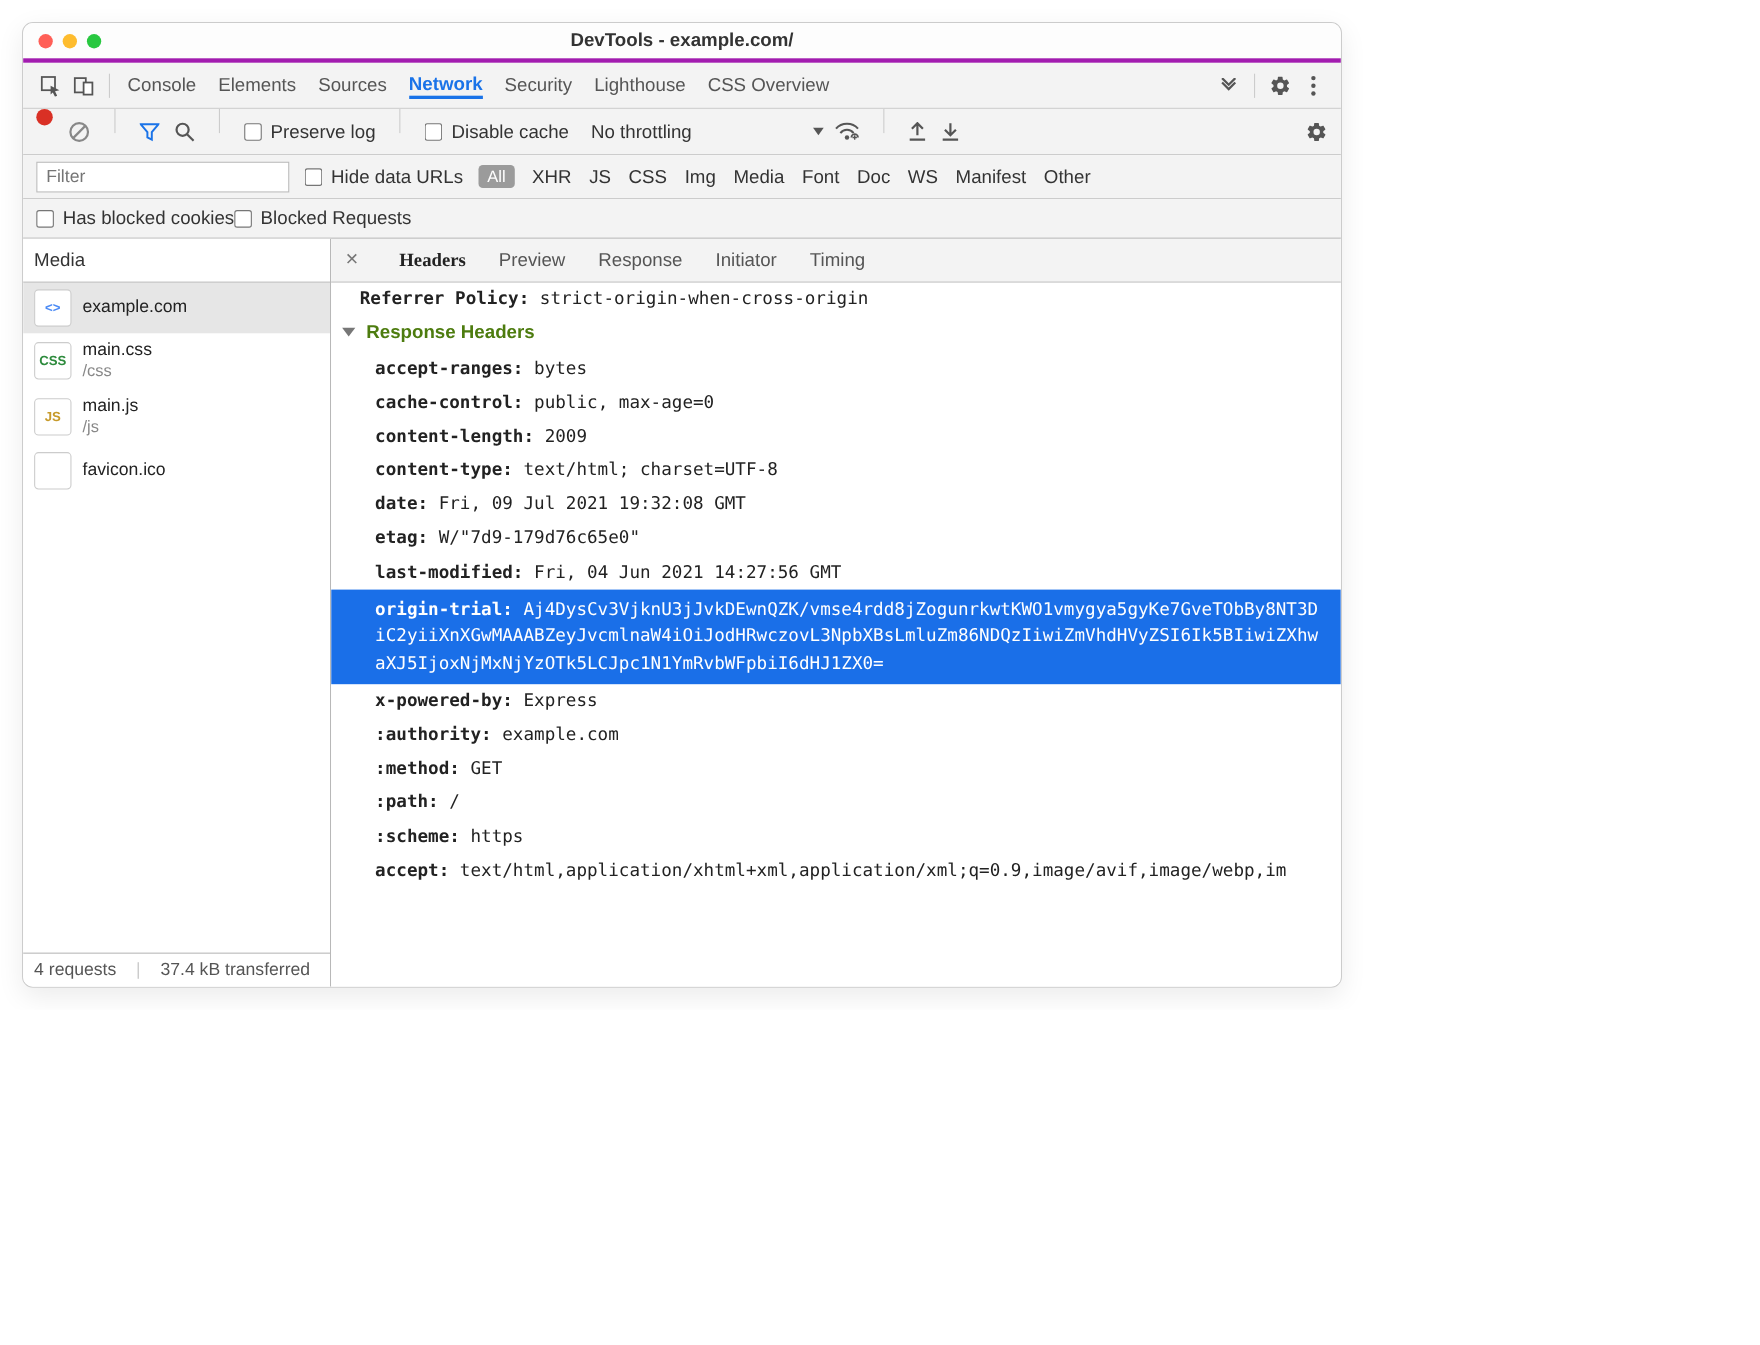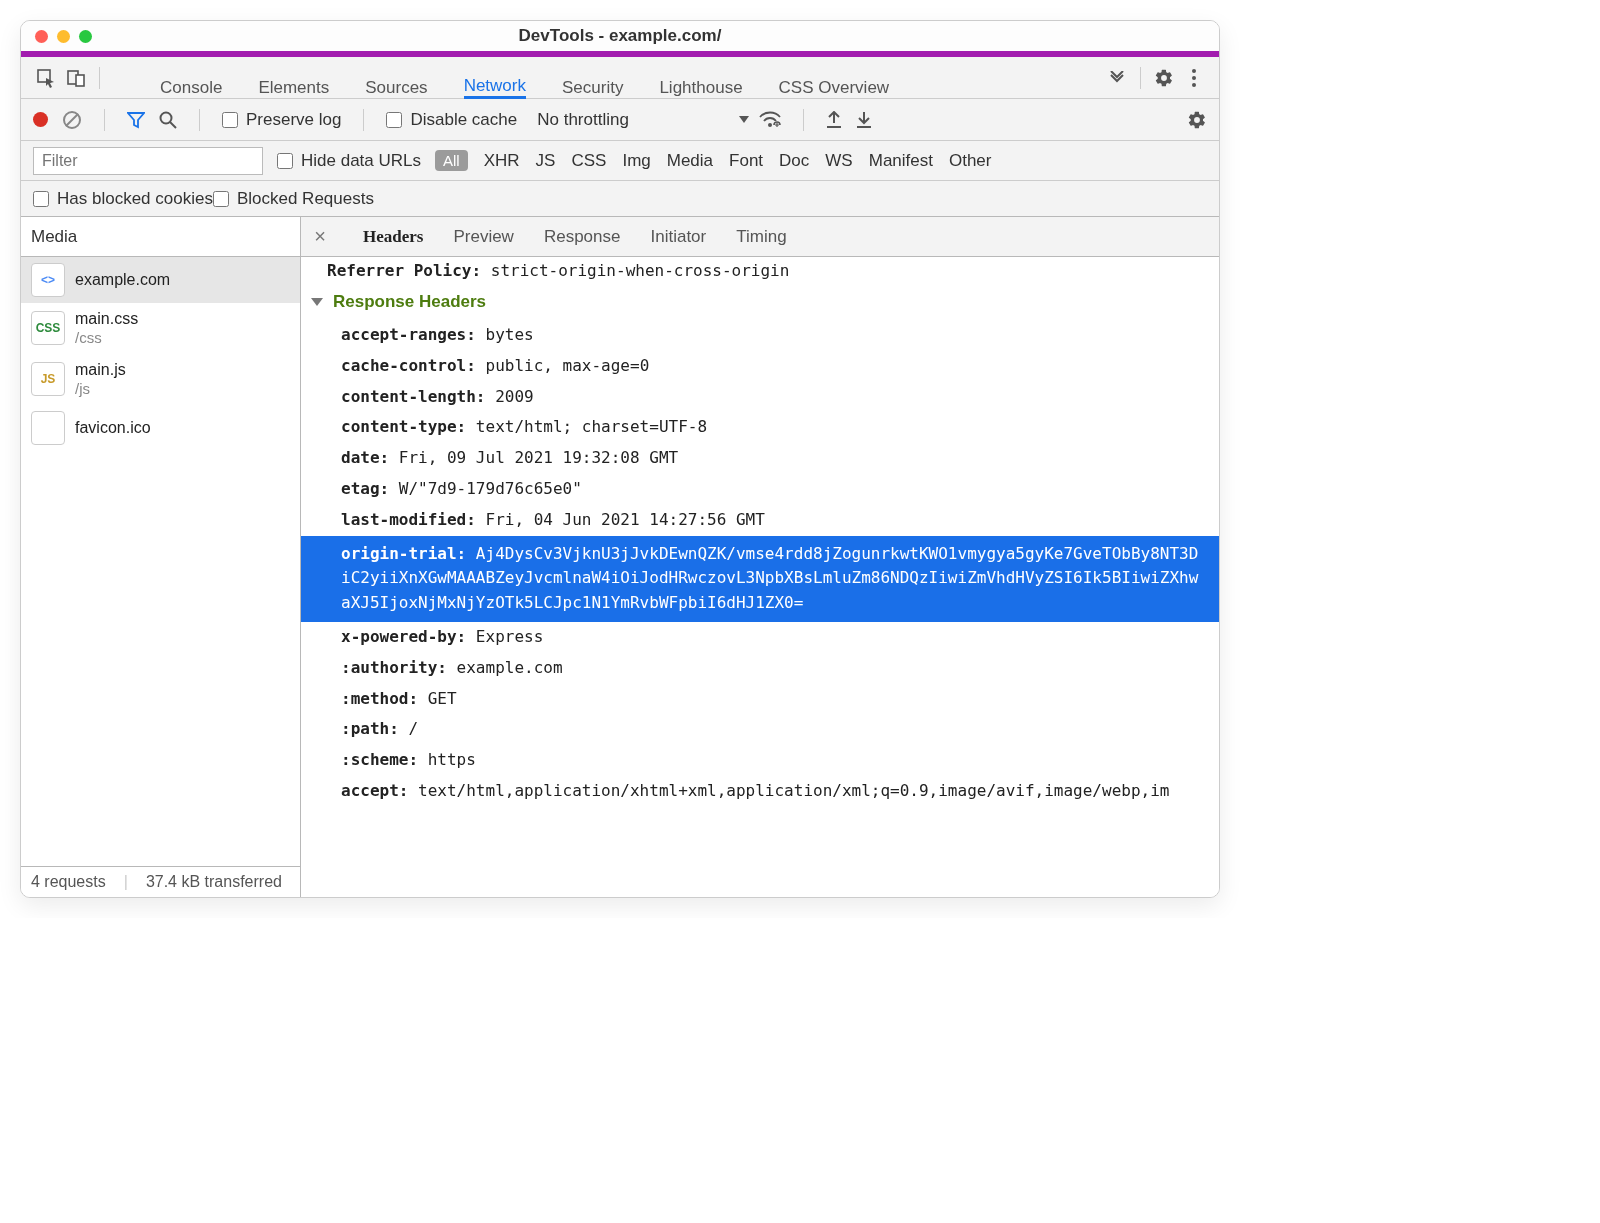--- a/index.html
+++ b/index.html
@@ -16,46 +16,46 @@
   overflow: hidden;
   background: #fff;
   box-shadow: 0 8px 24px rgba(0,0,0,0.08);
 }
 .titlebar {
   height: 36px;
   display: flex;
   align-items: center;
   padding: 0 14px;
   background: #fdfdfd;
-  border-bottom: 6px solid #a21caf;
+  border-bottom: 4px solid #a21caf;
   position: relative;
 }
 .traffic-lights { display: flex; gap: 9px; }
 .light { width: 13px; height: 13px; border-radius: 50%; }
 .light.red { background: #ff5f57; }
 .light.yellow { background: #febc2e; }
 .light.green { background: #28c840; }
 .titlebar-title {
   position: absolute; left: 0; right: 0; text-align: center;
   font-weight: 600; font-size: 17px; color: #333; pointer-events: none;
 }
 
 .main-toolbar {
   display: flex; align-items: center; height: 42px;
   background: #f3f3f3; border-bottom: 1px solid #ccc;
   padding: 0 10px; font-size: 17px; color: #555;
 }
 .tool-icon { width: 30px; display:flex; align-items:center; justify-content:center; color:#555; cursor:pointer; }
 .divider { width:1px; height:22px; background:#ccc; margin: 0 8px; }
-.tab-group { display:flex; align-items:flex-end; height:100%; gap: 36px; padding-left: 8px; flex:1;margin-left:44px; }
+.tab-group { display:flex; align-items:center; height:100%; gap: 20px; padding-left: 8px; flex:1; }
 .tab { display:flex; align-items:center; cursor:pointer; color:#555; }
-.tab.active { color:#1a73e8; border-bottom: 3px solid #1a73e8; margin-bottom:-1px; font-weight:400; }
+.tab.active { color:#1a73e8; border-bottom: 3px solid #1a73e8; margin-bottom:-1px; font-weight:700; }
 
 .net-toolbar1 {
-  display:flex; align-items:center; height:42px;
+  display:flex; height:42px;
   background:#f3f3f3; border-bottom:1px solid #ccc;
   padding: 0 12px; gap: 14px; font-size:17px; color:#333;
 }
 .record-dot { width:15px; height:15px; border-radius:50%; background:#d93025; }
 .stop-icon, .funnel-icon, .search-icon, .settings-icon, .upload-icon, .download-icon, .wifi-icon, .dropdown-tri, .more-icon, .inspect-icon, .device-icon {
   display:inline-flex; align-items:center; justify-content:center;
 }
 .funnel-icon svg { color:#1a73e8; }
 .check-opt { display:flex; align-items:center; gap:8px; cursor:pointer; }
 .check-opt input[type="checkbox"] { width:16px; height:16px; }

